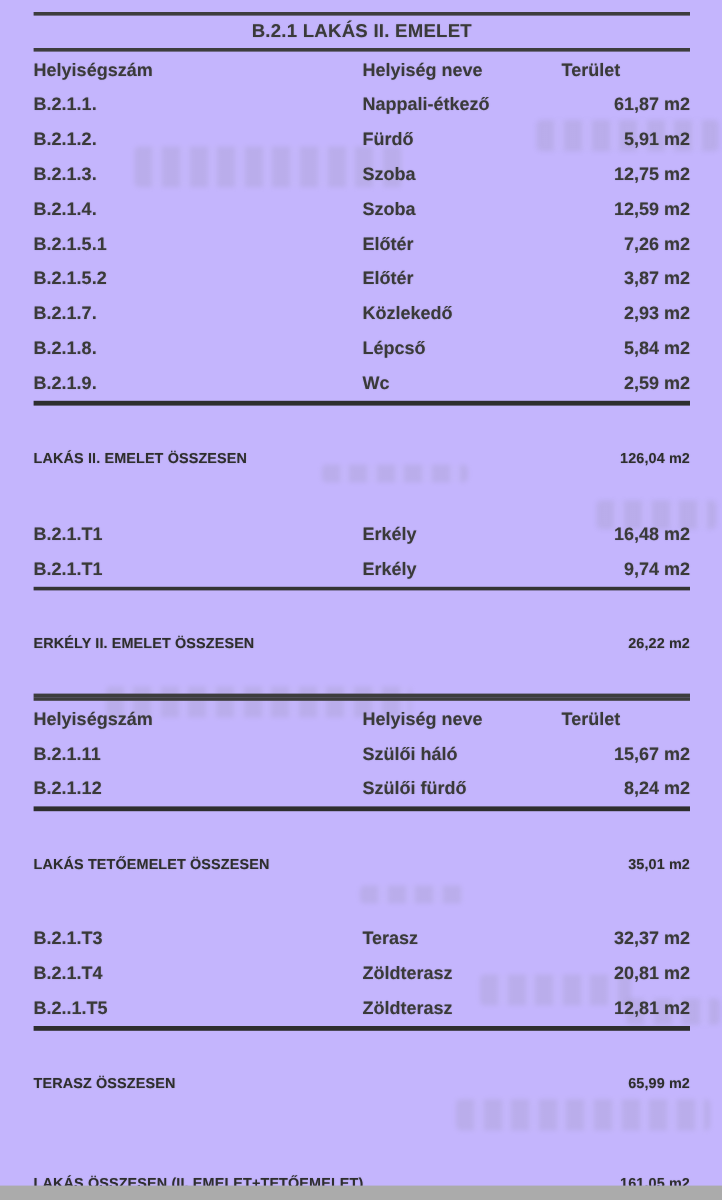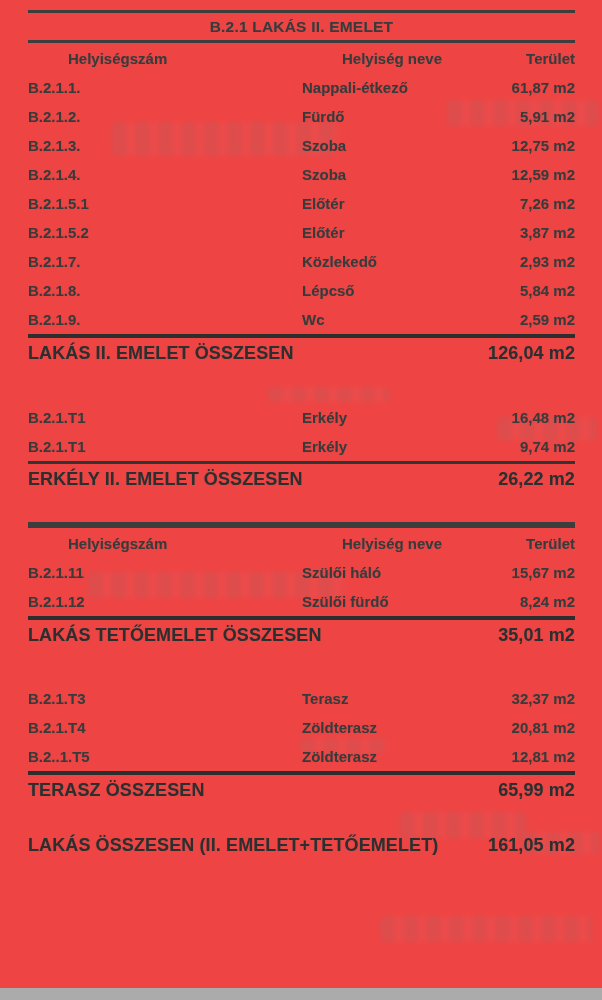--- a/index.html
+++ b/index.html
@@ -1,47 +1,47 @@
 <!DOCTYPE html>
 <html><head>
 <meta charset="utf-8">
 <style>
   html,body{margin:0;padding:0;background:#e8e8e8;}
   .page{
     position:relative;
     width:602px;height:1000px;
-    background:#ef4444;
+    background:#c4b5fd;
     overflow:hidden;
     font-family:"Liberation Sans", sans-serif;
     color:#3a3a3a;
   }
   .content{
     position:relative;
     z-index:1;
     margin:10px 27px 0 28px;   
     text-shadow:0 0 1px rgba(90,90,90,.45); 
   }
   
   .rule{border-top:3px solid #3d3d3d;height:0;}
   .rule-thick{border-top:4px solid #2e2e2e;height:0;}
   .rule-med{border-top:3px solid #343434;height:0;}
   
   .title-row{display:flex;justify-content:center;align-items:center;height:27px;
     font-size:15.5px;font-weight:700;letter-spacing:.2px;}
   
   .thead,.trow{display:flex;align-items:center;font-size:15px;font-weight:700;}
-  .thead{height:30px;margin-left:40px;}
+  .thead{height:30px;}
   .trow{height:29px;justify-content:space-between;}
   .c1{width:274px;flex:0 0 274px;}
   .c2{width:138px;flex:0 0 138px;}
   .c3{flex:1;text-align:right;}
-  .thead .c3{text-align:right;padding-left:28px;}
+  .thead .c3{text-align:left;padding-left:28px;}
   
   .total-row{display:flex;align-items:center;height:31px;
-    font-size:18px;font-weight:700;color:#2e2e2e;letter-spacing:.1px;}
+    font-size:12px;font-weight:700;color:#2e2e2e;letter-spacing:.1px;margin-top:28px;}
   .total-row .lbl{flex:1;}
   .total-row .amt{text-align:center;}
   
   .sp-a{height:34px;} .sp-b{height:27px;} .sp-c{height:33px;} .sp-d{height:24px;}
   
   .wm{
     position:absolute;z-index:0;border-radius:4px;pointer-events:none;
     background:repeating-linear-gradient(90deg,
       rgba(125,125,125,.55) 0 15px, rgba(205,205,205,.18) 15px 23px);
     opacity:.26;filter:blur(2.2px);

